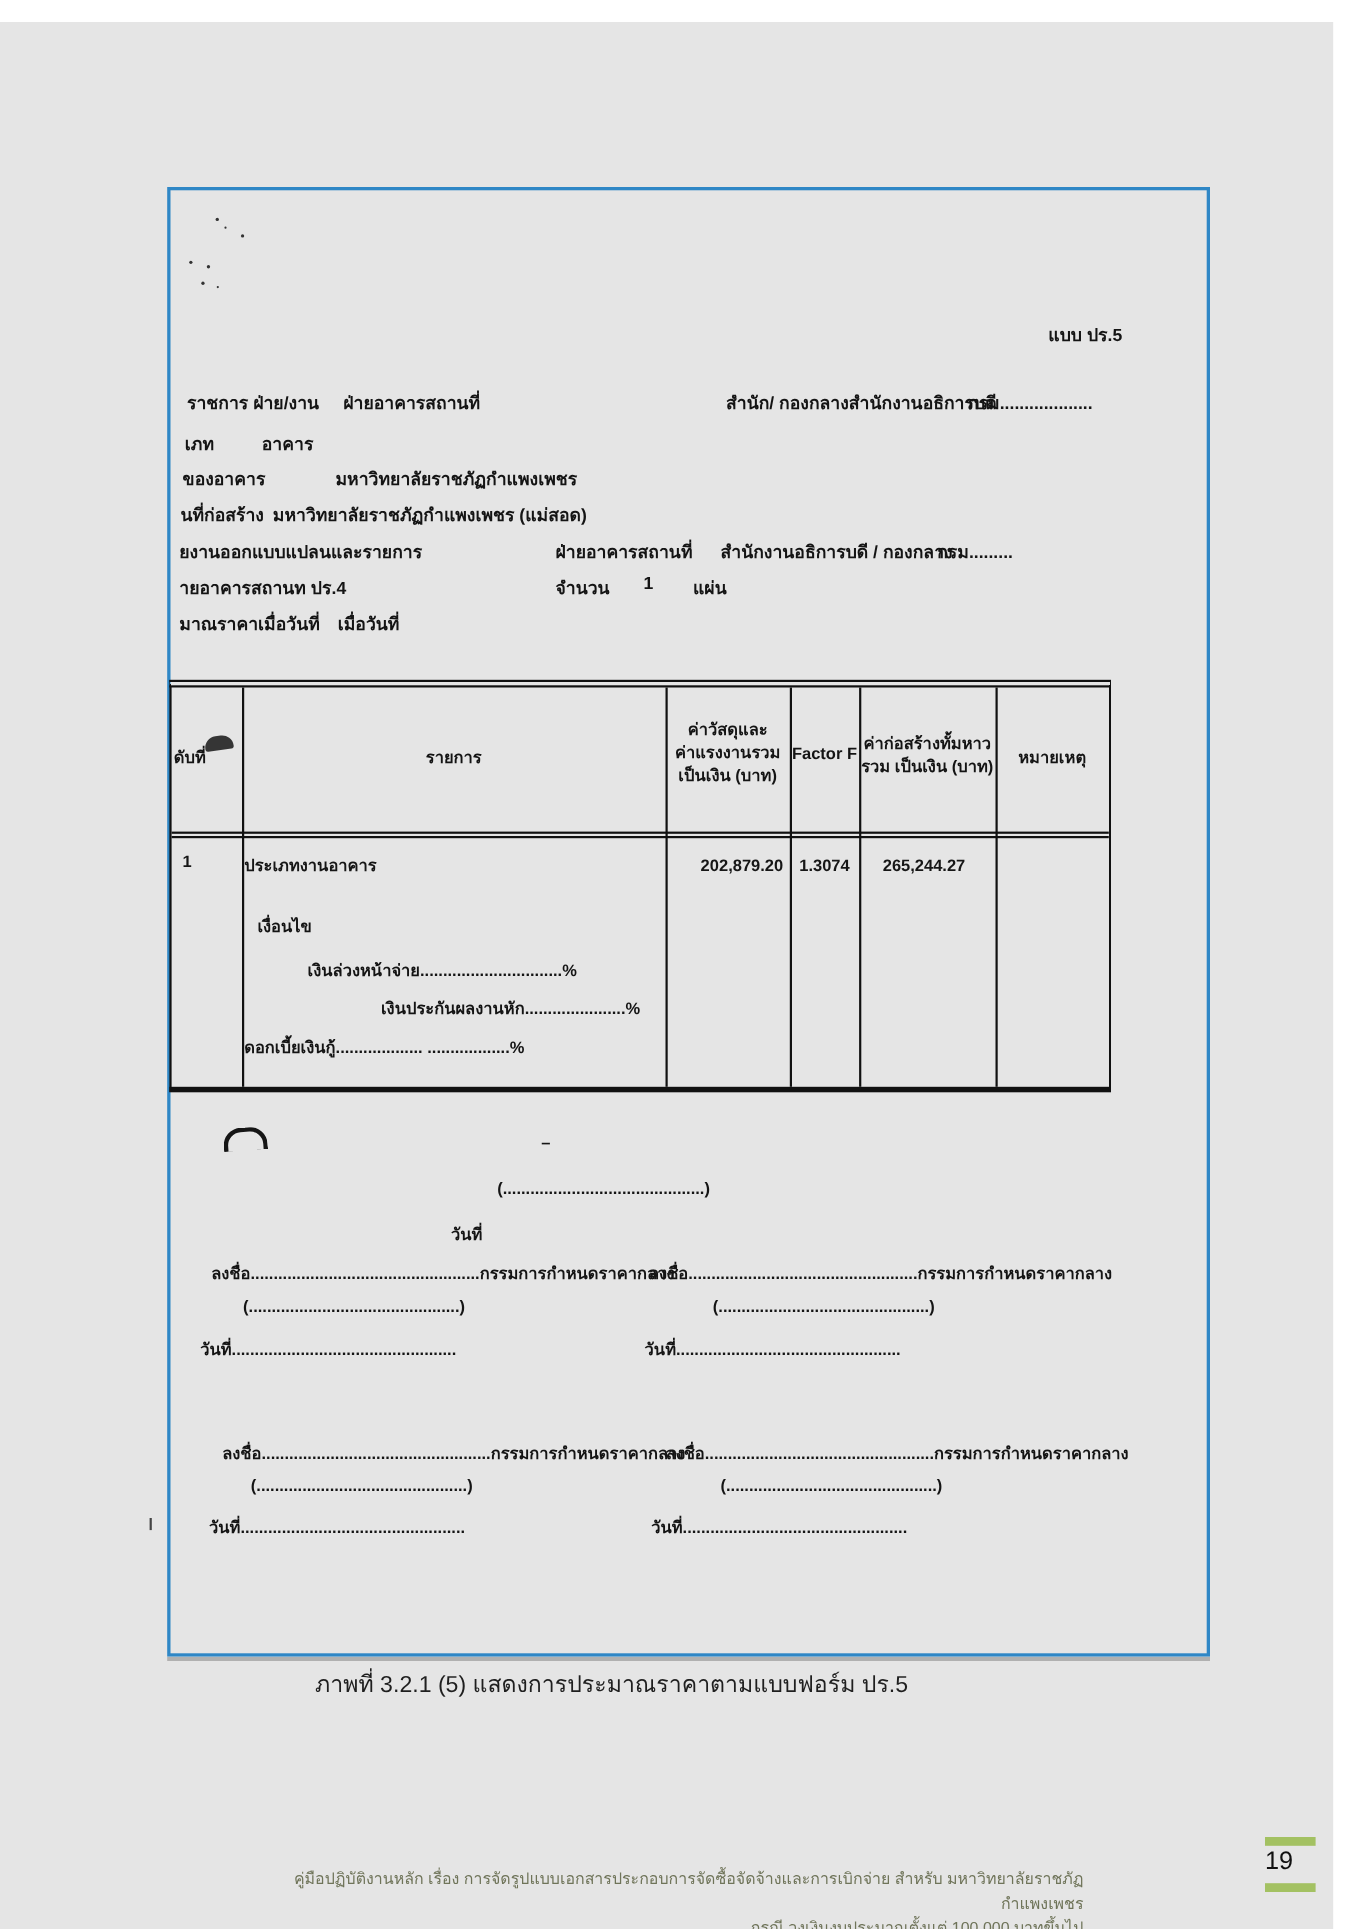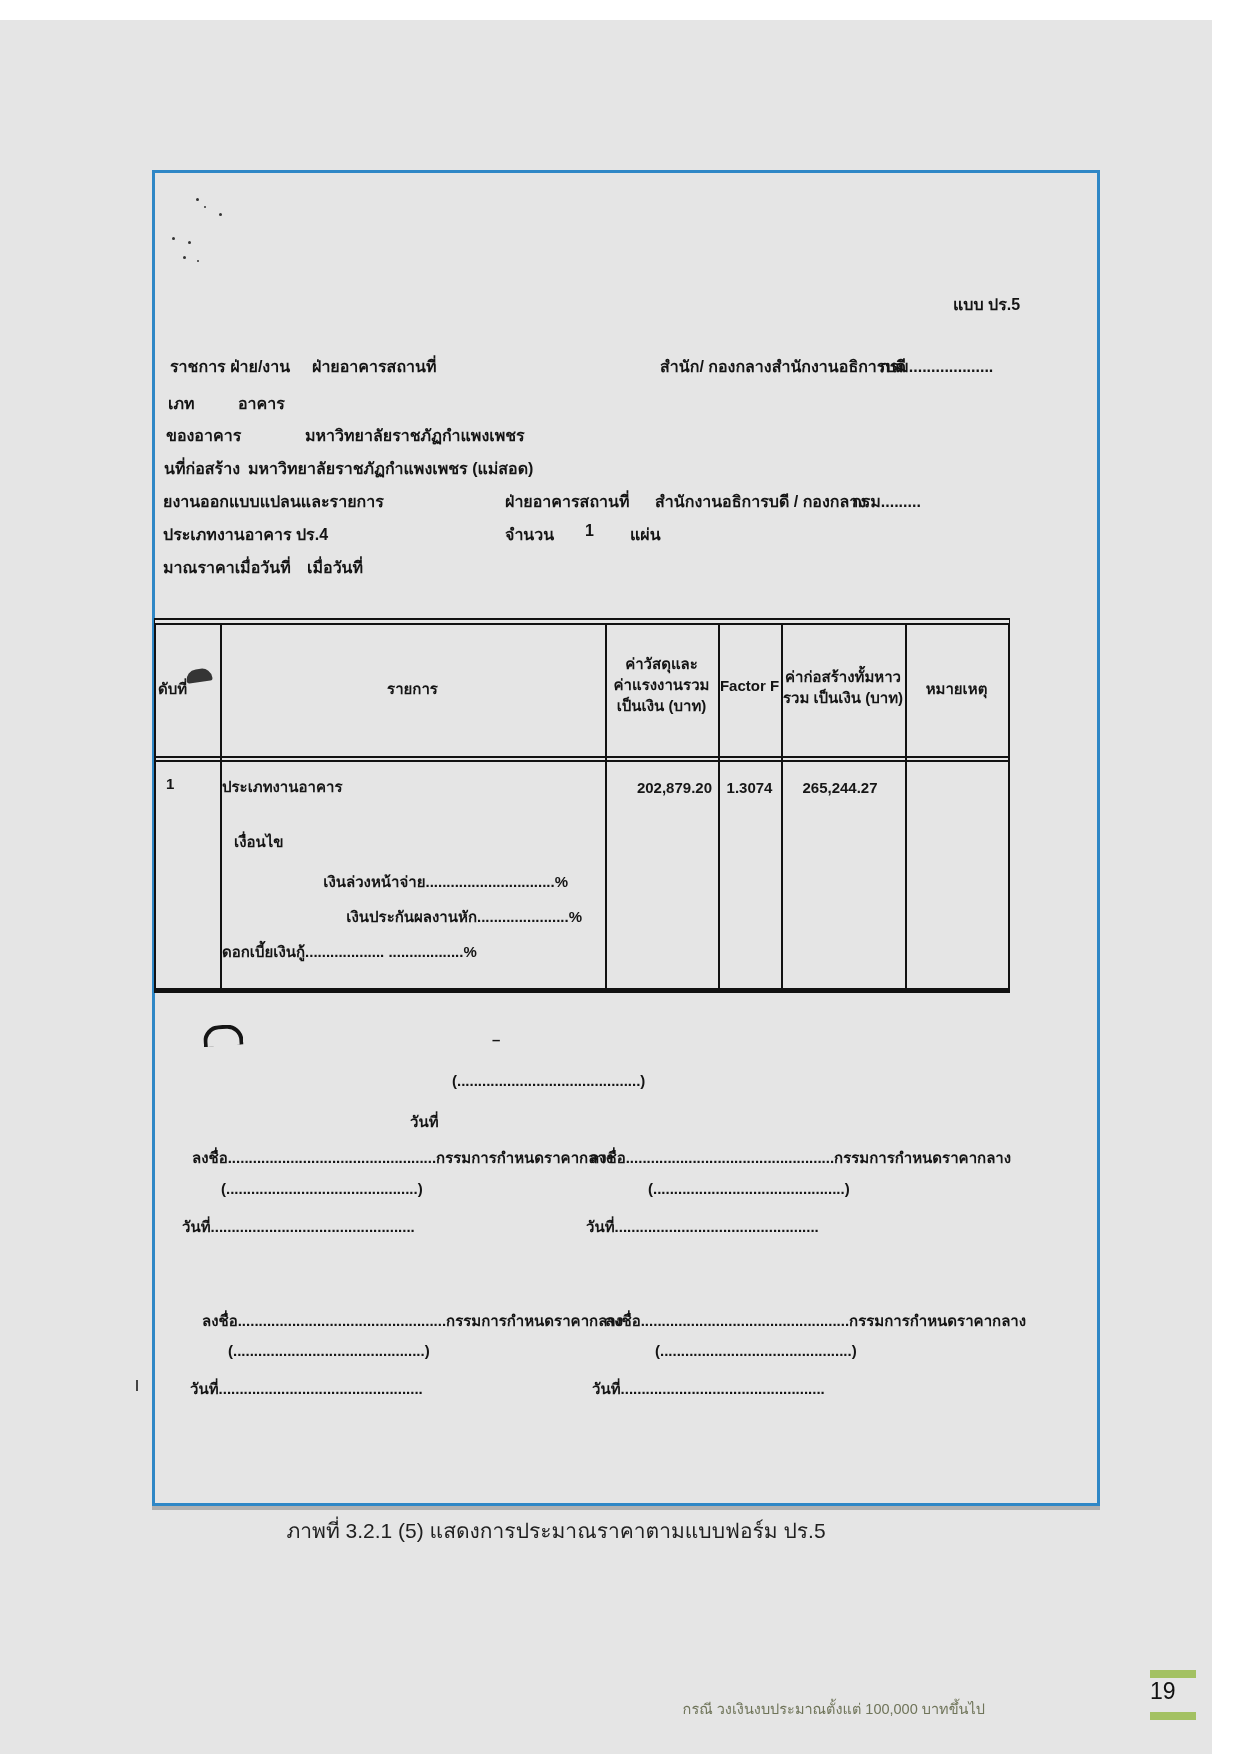--- a/index.html
+++ b/index.html
@@ -69,21 +69,21 @@
   <div class="abs f" style="left:305px;top:403px;">มหาวิทยาลัยราชภัฏกำแพงเพชร</div>
 
   <div class="abs f" style="left:164px;top:436px;">นที่ก่อสร้าง</div>
   <div class="abs f" style="left:248px;top:436px;">มหาวิทยาลัยราชภัฏกำแพงเพชร (แม่สอด)</div>
 
   <div class="abs f" style="left:163px;top:469px;">ยงานออกแบบแปลนและรายการ</div>
   <div class="abs f" style="left:505px;top:469px;">ฝ่ายอาคารสถานที่</div>
   <div class="abs f" style="left:655px;top:469px;">สำนักงานอธิการบดี / กองกลาง</div>
   <div class="abs f" style="left:852px;top:469px;">กรม.........</div>
 
-  <div class="abs f" style="left:163px;top:502px;">ประเภทงานอาคาร ปร.4</div>
+  <div class="abs f" style="left:163px;top:502px;">ายอาคารสถานท ปร.4</div>
   <div class="abs f" style="left:505px;top:502px;">จำนวน</div>
   <div class="abs f" style="left:585px;top:502px;">1</div>
   <div class="abs f" style="left:630px;top:502px;">แผ่น</div>
 
   <div class="abs f" style="left:163px;top:535px;">มาณราคาเมื่อวันที่</div>
   <div class="abs f" style="left:307px;top:535px;">เมื่อวันที่</div>
 
   <div class="tbl">
     <div class="vline" style="left:64px;"></div>
     <div class="vline" style="left:449px;"></div>
@@ -103,21 +103,21 @@
 รวม  เป็นเงิน (บาท)</div>
     <div class="cell f-sm" style="left:749px;top:52px;width:103px;">หมายเหตุ</div>
 
     <div class="cell num" style="left:10px;top:150px;width:30px;text-align:left;">1</div>
     <div class="cell num" style="left:66px;top:150px;width:300px;text-align:left;">ประเภทงานอาคาร</div>
     <div class="cell num" style="left:449px;top:154px;width:107px;text-align:right;">202,879.20</div>
     <div class="cell num" style="left:562px;top:154px;width:63px;">1.3074</div>
     <div class="cell num" style="left:625px;top:154px;width:118px;">265,244.27</div>
 
     <div class="cell f-sm" style="left:78px;top:205px;width:120px;text-align:left;">เงื่อนไข</div>
-    <div class="cell f-sm" style="left:52px;top:245px;width:360px;text-align:right;">เงินล่วงหน้าจ่าย...............................%</div>
+    <div class="cell f-sm" style="left:66px;top:245px;width:360px;text-align:center;">เงินล่วงหน้าจ่าย...............................%</div>
     <div class="cell f-sm" style="left:66px;top:280px;width:360px;text-align:right;">เงินประกันผลงานหัก......................%</div>
     <div class="cell f-sm" style="left:66px;top:315px;width:360px;text-align:left;">ดอกเบี้ยเงินกู้................... ..................%</div>
   </div>
 
   <div class="arc" style="left:203px;top:1005px;"></div>
 
   <div class="dash-mark" style="left:492px;top:1011px;">–</div>
   <div class="abs f-sm" style="left:452px;top:1052px;">(............................................)</div>
   <div class="abs f-sm" style="left:410px;top:1090px;">วันที่</div>
 
@@ -134,20 +134,21 @@
   <div class="abs f-sm" style="left:190px;top:1357px;">วันที่.................................................</div>
   <div class="tick" style="left:136px;top:1360px;"></div>
 
   <div class="abs f-sm" style="left:605px;top:1289px;">ลงชื่อ..................................................กรรมการกำหนดราคากลาง</div>
   <div class="abs f-sm" style="left:655px;top:1322px;">(..............................................)</div>
   <div class="abs f-sm" style="left:592px;top:1357px;">วันที่.................................................</div>
 
   <div class="caption">ภาพที่ 3.2.1 (5) แสดงการประมาณราคาตามแบบฟอร์ม ปร.5</div>
 
   <div class="footer">
+    <div>คู่มือปฏิบัติงานหลัก เรื่อง การจัดรูปแบบเอกสารประกอบการจัดซื้อจัดจ้างและการเบิกจ่าย  สำหรับ มหาวิทยาลัยราชภัฏกำแพงเพชร</div>
     <div>กรณี   วงเงินงบประมาณตั้งแต่ 100,000 บาทขึ้นไป</div>
   </div>
 
   <div class="bar" style="top:1650px;width:46px;"></div>
   <div class="pagenum">19</div>
   <div class="bar" style="top:1692px;width:46px;"></div>
 
 </div>
 
 </body></html>

